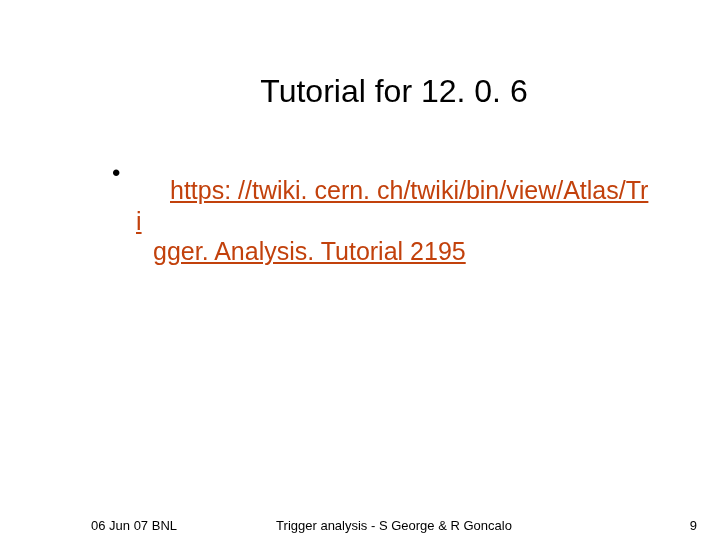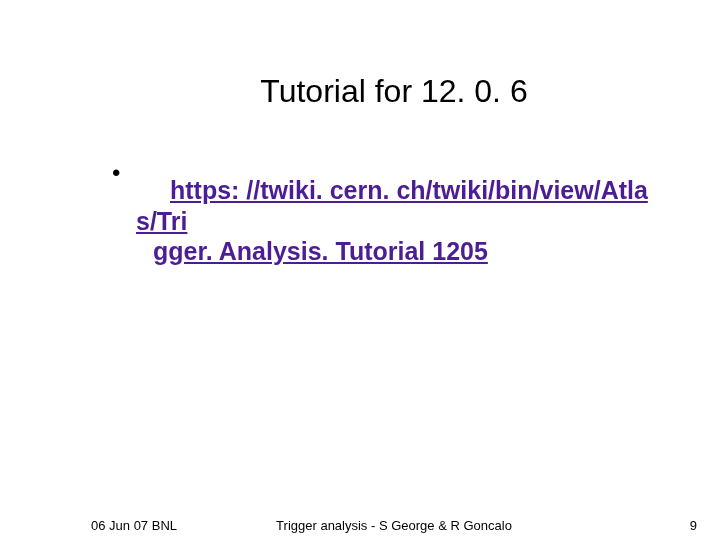--- a/index.html
+++ b/index.html
@@ -3,36 +3,36 @@
 <meta charset="utf-8">
 <style>
   * { margin: 0; padding: 17px; box-sizing: border-box; }
   html, body { width: 720px; height: 540px; background: #fff; font-family: Arial, Helvetica, sans-serif; color: #000; }
   .slide { position: relative; width: 720px; height: 540px; }
   .title { position: absolute; top: 22px; left: 0; width: 720px; text-align: center; font-size: 32px; font-weight: 400; }
   .body { position: absolute; top: 90px; left: 40px; width: 640px; font-size: 25px; line-height: 1.22; }
   .body ul { list-style: none; }
   .body li { position: relative; padding-left: 28px; margin-bottom: 2px; }
   .body li::before { content: "•"; position: absolute; left: 4px; top: 0; font-size: 24px; }
-  .link { color: #4c1d95; text-decoration: underline; word-break: break-all; font-weight: bold; }
+  .link { color: #c2410c; text-decoration: underline; word-break: break-all; }
   .footer { position: absolute; bottom: 24px; left: 40px; width: 640px; font-size: 13px; }
   .footer-left { position: absolute; left: 0; bottom: 0; }
   .footer-center { position: absolute; left: 0; width: 640px; text-align: center; bottom: 0; }
   .footer-right { position: absolute; right: 0; bottom: 0; }
 </style>
 </head>
 <body>
 
 <div class="slide">
   <div class="title">Tutorial for 12. 0. 6</div>
 
   <div class="body">
     <ul>
       <li>
-        <span class="link"><span>https: //twiki. cern. ch/twiki/bin/view/Atlas/Tri</span><br><span>gger. Analysis. Tutorial 1205</span></span>
+        <span class="link"><span>https: //twiki. cern. ch/twiki/bin/view/Atlas/Tri</span><br><span>gger. Analysis. Tutorial 2195</span></span>
       </li>
     </ul>
   </div>
 
   <div class="footer">
     <div class="footer-left">06 Jun 07 BNL</div>
     <div class="footer-center">Trigger analysis - S George &amp; R Goncalo</div>
     <div class="footer-right">9</div>
   </div>
 </div>

